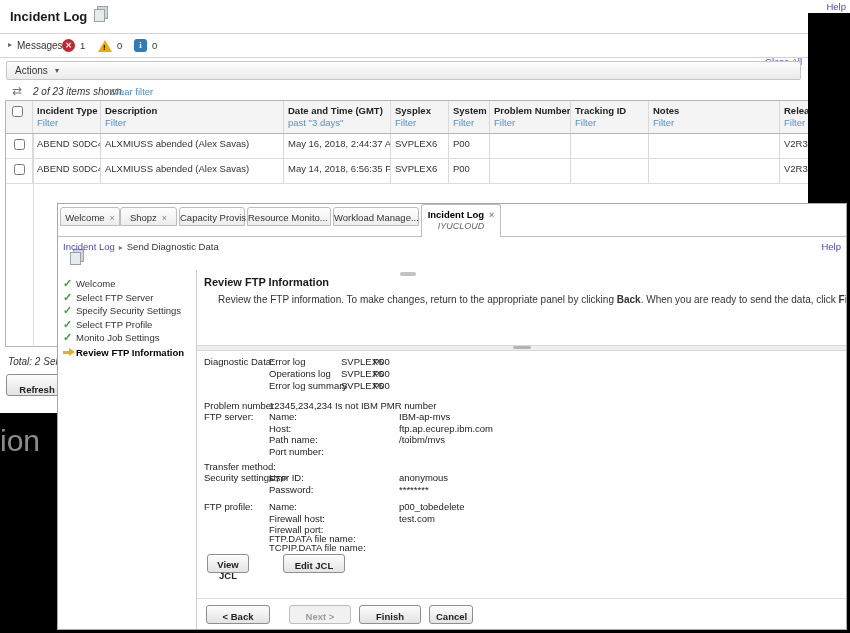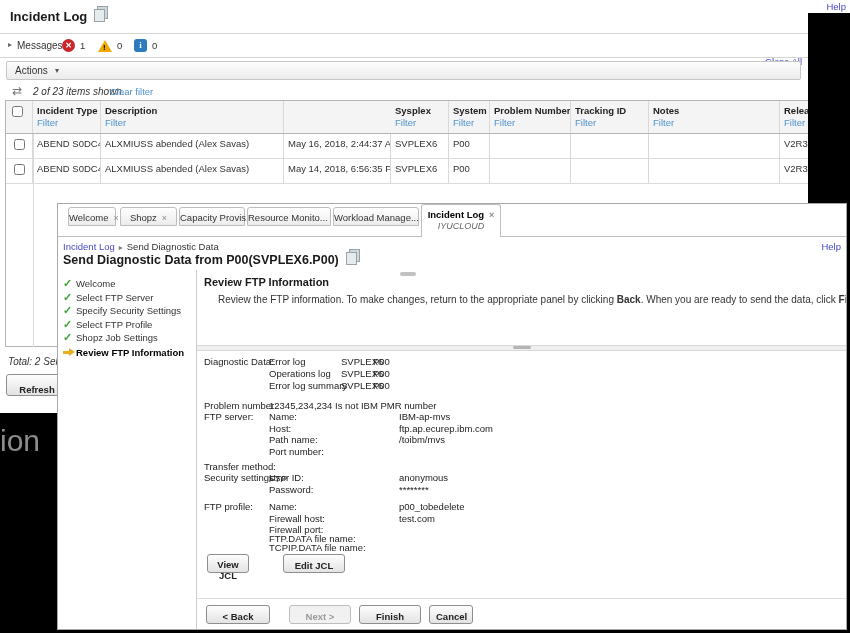--- a/index.html
+++ b/index.html
@@ -144,20 +144,24 @@
         <input type="checkbox" class="cb" style="margin-left: 2px;">
       </div>
       <div class="tcell col1">
         <div class="hname">Incident Type</div>
         <div class="hfilter flink">Filter</div>
       </div>
       <div class="tcell col2">
         <div class="hname">Description</div>
         <div class="hfilter flink">Filter</div>
       </div>
+      <div class="tcell col3">
+        <div class="hname">Date and Time (GMT)</div>
+        <div class="hfilter flink">past "3 days"</div>
+      </div>
       <div class="tcell col4">
         <div class="hname">Sysplex</div>
         <div class="hfilter flink">Filter</div>
       </div>
       <div class="tcell col5">
         <div class="hname">System</div>
         <div class="hfilter flink">Filter</div>
       </div>
       <div class="tcell col6">
         <div class="hname">Problem Number</div>
@@ -205,21 +209,21 @@
     <div id="cbline"></div>
   </div>
 
   <div id="w1total" class="abs">Total: 2 Selec</div>
   <button id="w1refresh" class="btn">Refresh</button>
 </div>
 
 <div id="win2" class="abs win">
   <div id="tabline"></div>
 
-  <div class="tab" style="left:10px;width:48px;">
+  <div class="tab" style="left:2px;width:60px;">
     <span>Welcome</span><span class="x">×</span>
   </div>
   <div class="tab" style="left:62px;width:57px;">
     <span>Shopz</span><span class="x">×</span>
   </div>
   <div class="tab" style="left:121px;width:66px;">
     <span>Capacity Provis...</span><span class="x">×</span>
   </div>
   <div class="tab" style="left:189px;width:84px;">
     <span>Resource Monito...</span><span class="x">×</span>
@@ -232,21 +236,21 @@
     <div class="sub">IYUCLOUD</div>
   </div>
 
   <a id="w2-help" class="link">Help</a>
 
   <div id="crumb">
     <a class="link">Incident Log</a><span class="sep">▸</span><span class="cur">Send Diagnostic Data</span>
   </div>
 
   <div id="w2title">
-    <span>Send Diagnostic Data from P00(SVPLEX6.P00)</span><span class="copy-ic"></span>
+    <span class="copy-ic"></span>
   </div>
 
   <div class="grip" style="left:342px;top:68px;width:16px;height:4px;"></div>
   <div id="stepsline"></div>
 
   <div id="steps">
     <div class="step">
       <span class="chk">✓</span>
       <span>Welcome</span>
     </div>
@@ -257,21 +261,21 @@
     <div class="step">
       <span class="chk">✓</span>
       <span>Specify Security Settings</span>
     </div>
     <div class="step">
       <span class="chk">✓</span>
       <span>Select FTP Profile</span>
     </div>
     <div class="step">
       <span class="chk">✓</span>
-      <span>Shopz Job Settings</span>
+      <span>Monito Job Settings</span>
     </div>
     <div class="step current">
       <span class="arrow-ic">
           <i></i>
           <b></b>
         </span>
       <span>Review FTP Information</span>
     </div>
   </div>
 

